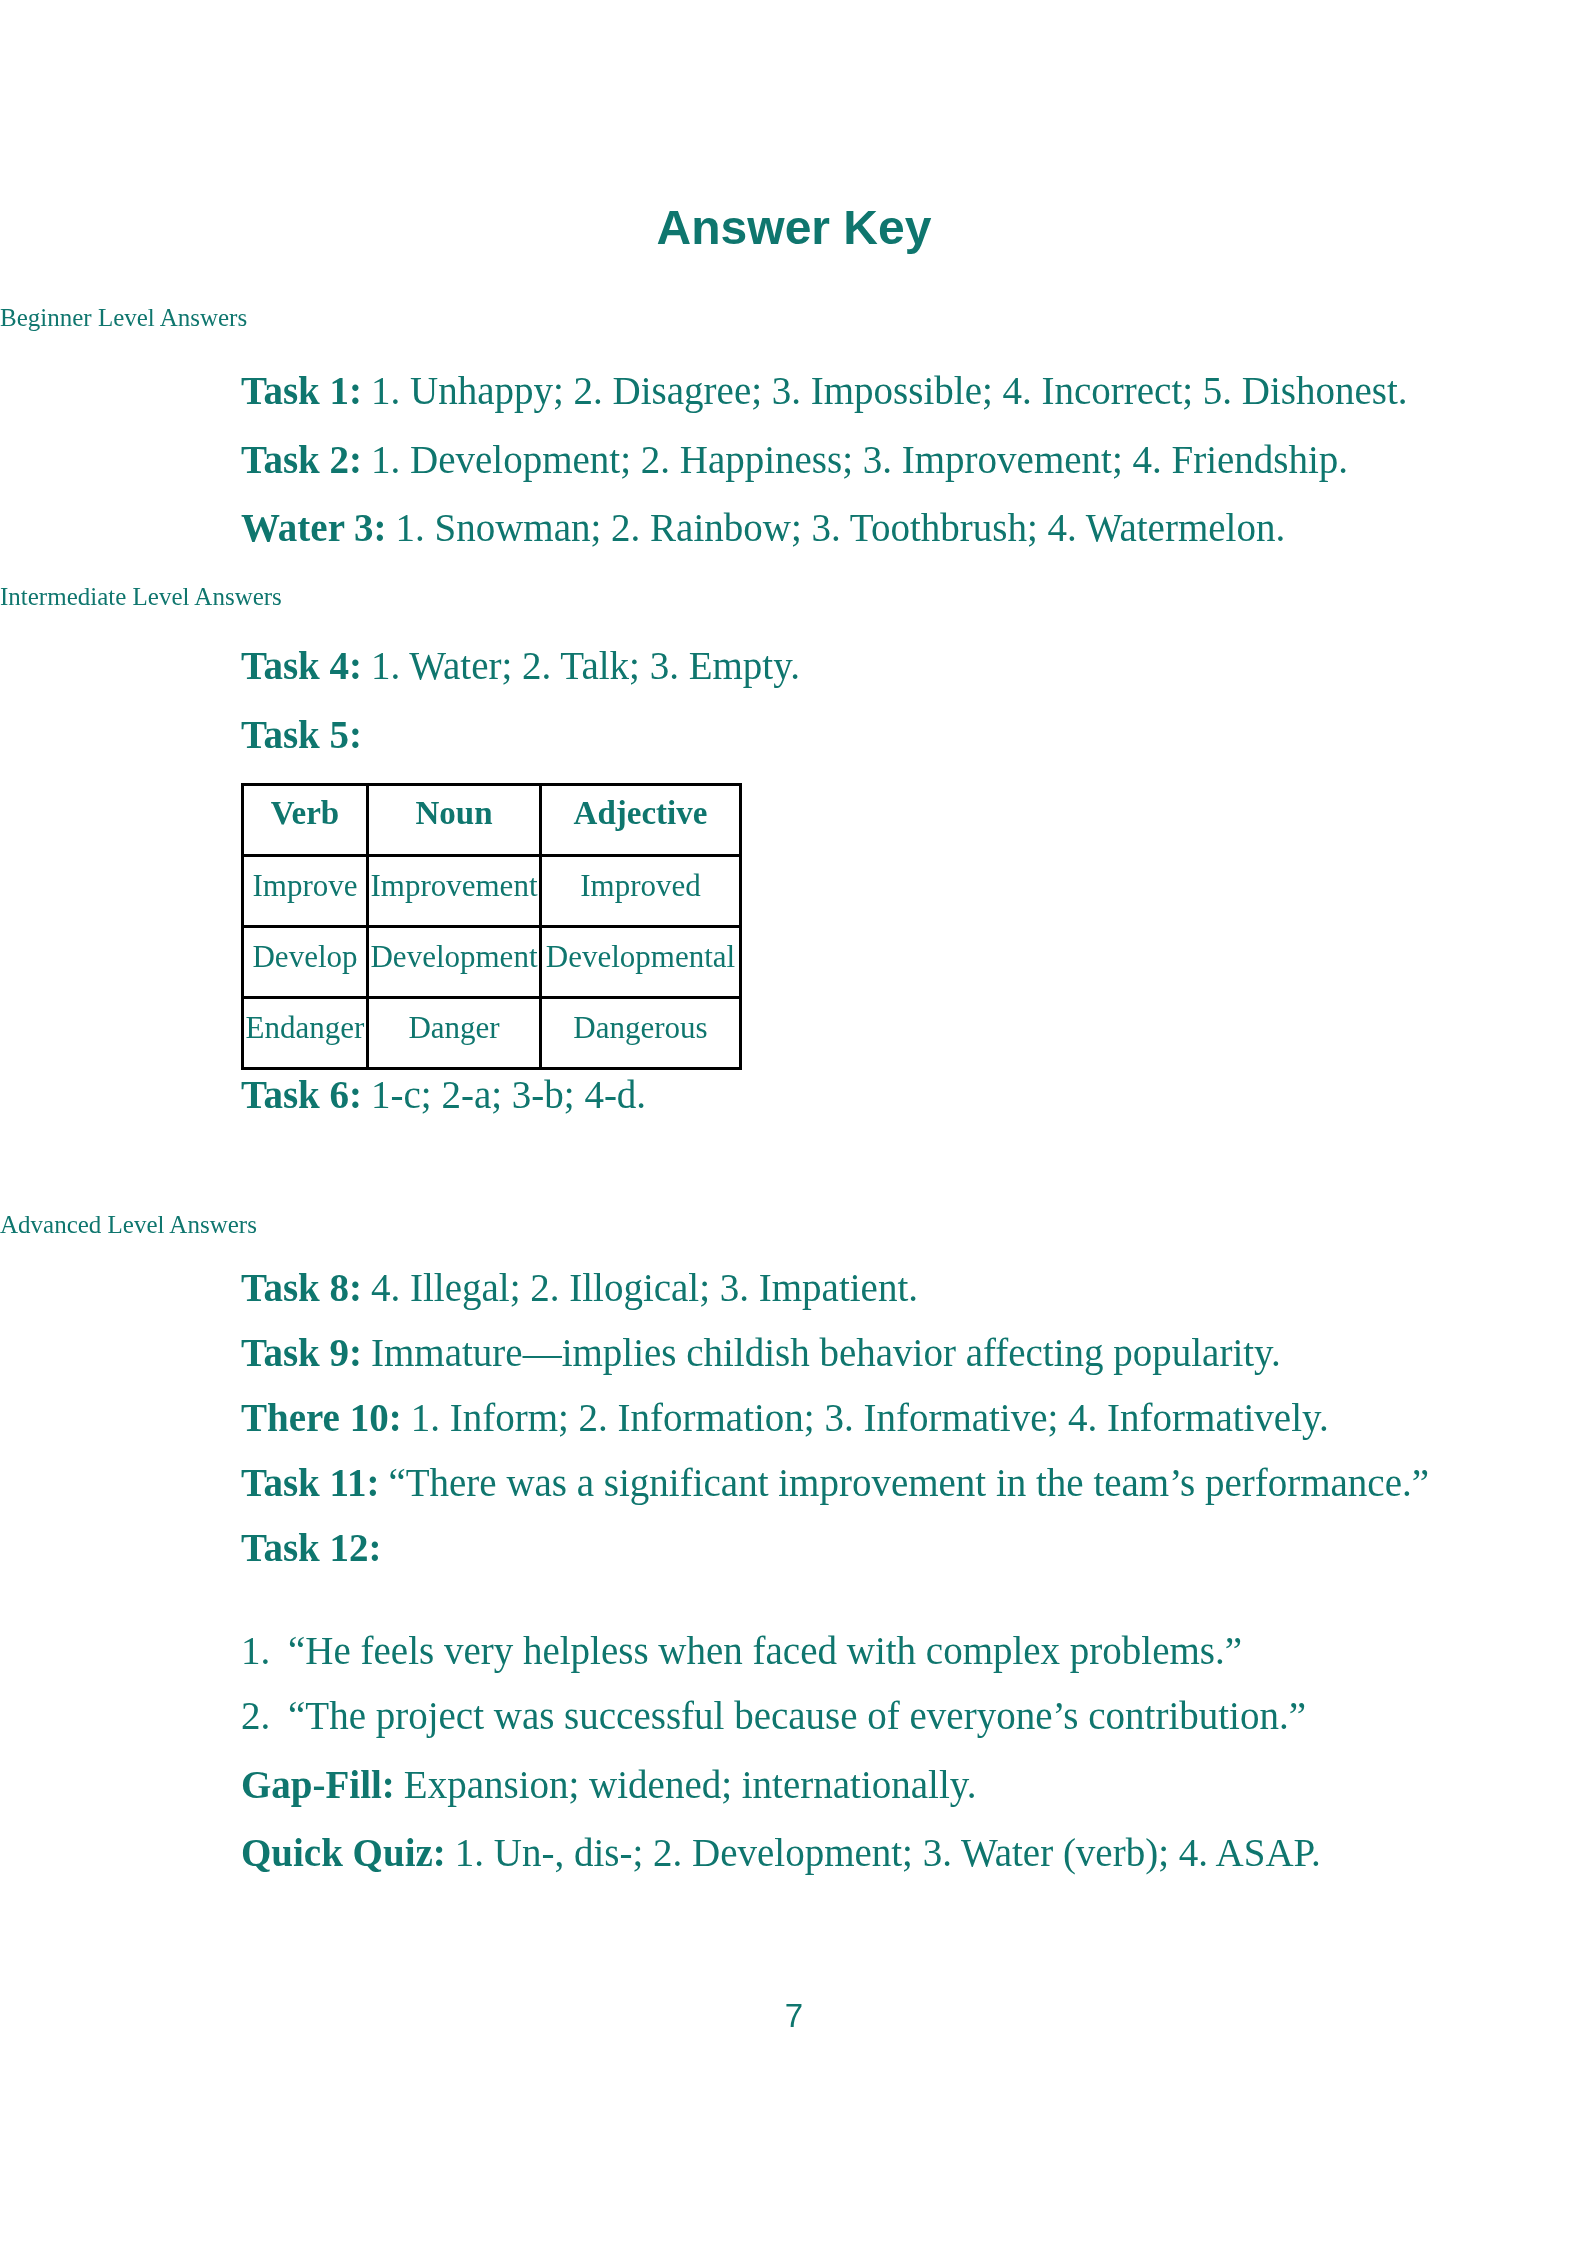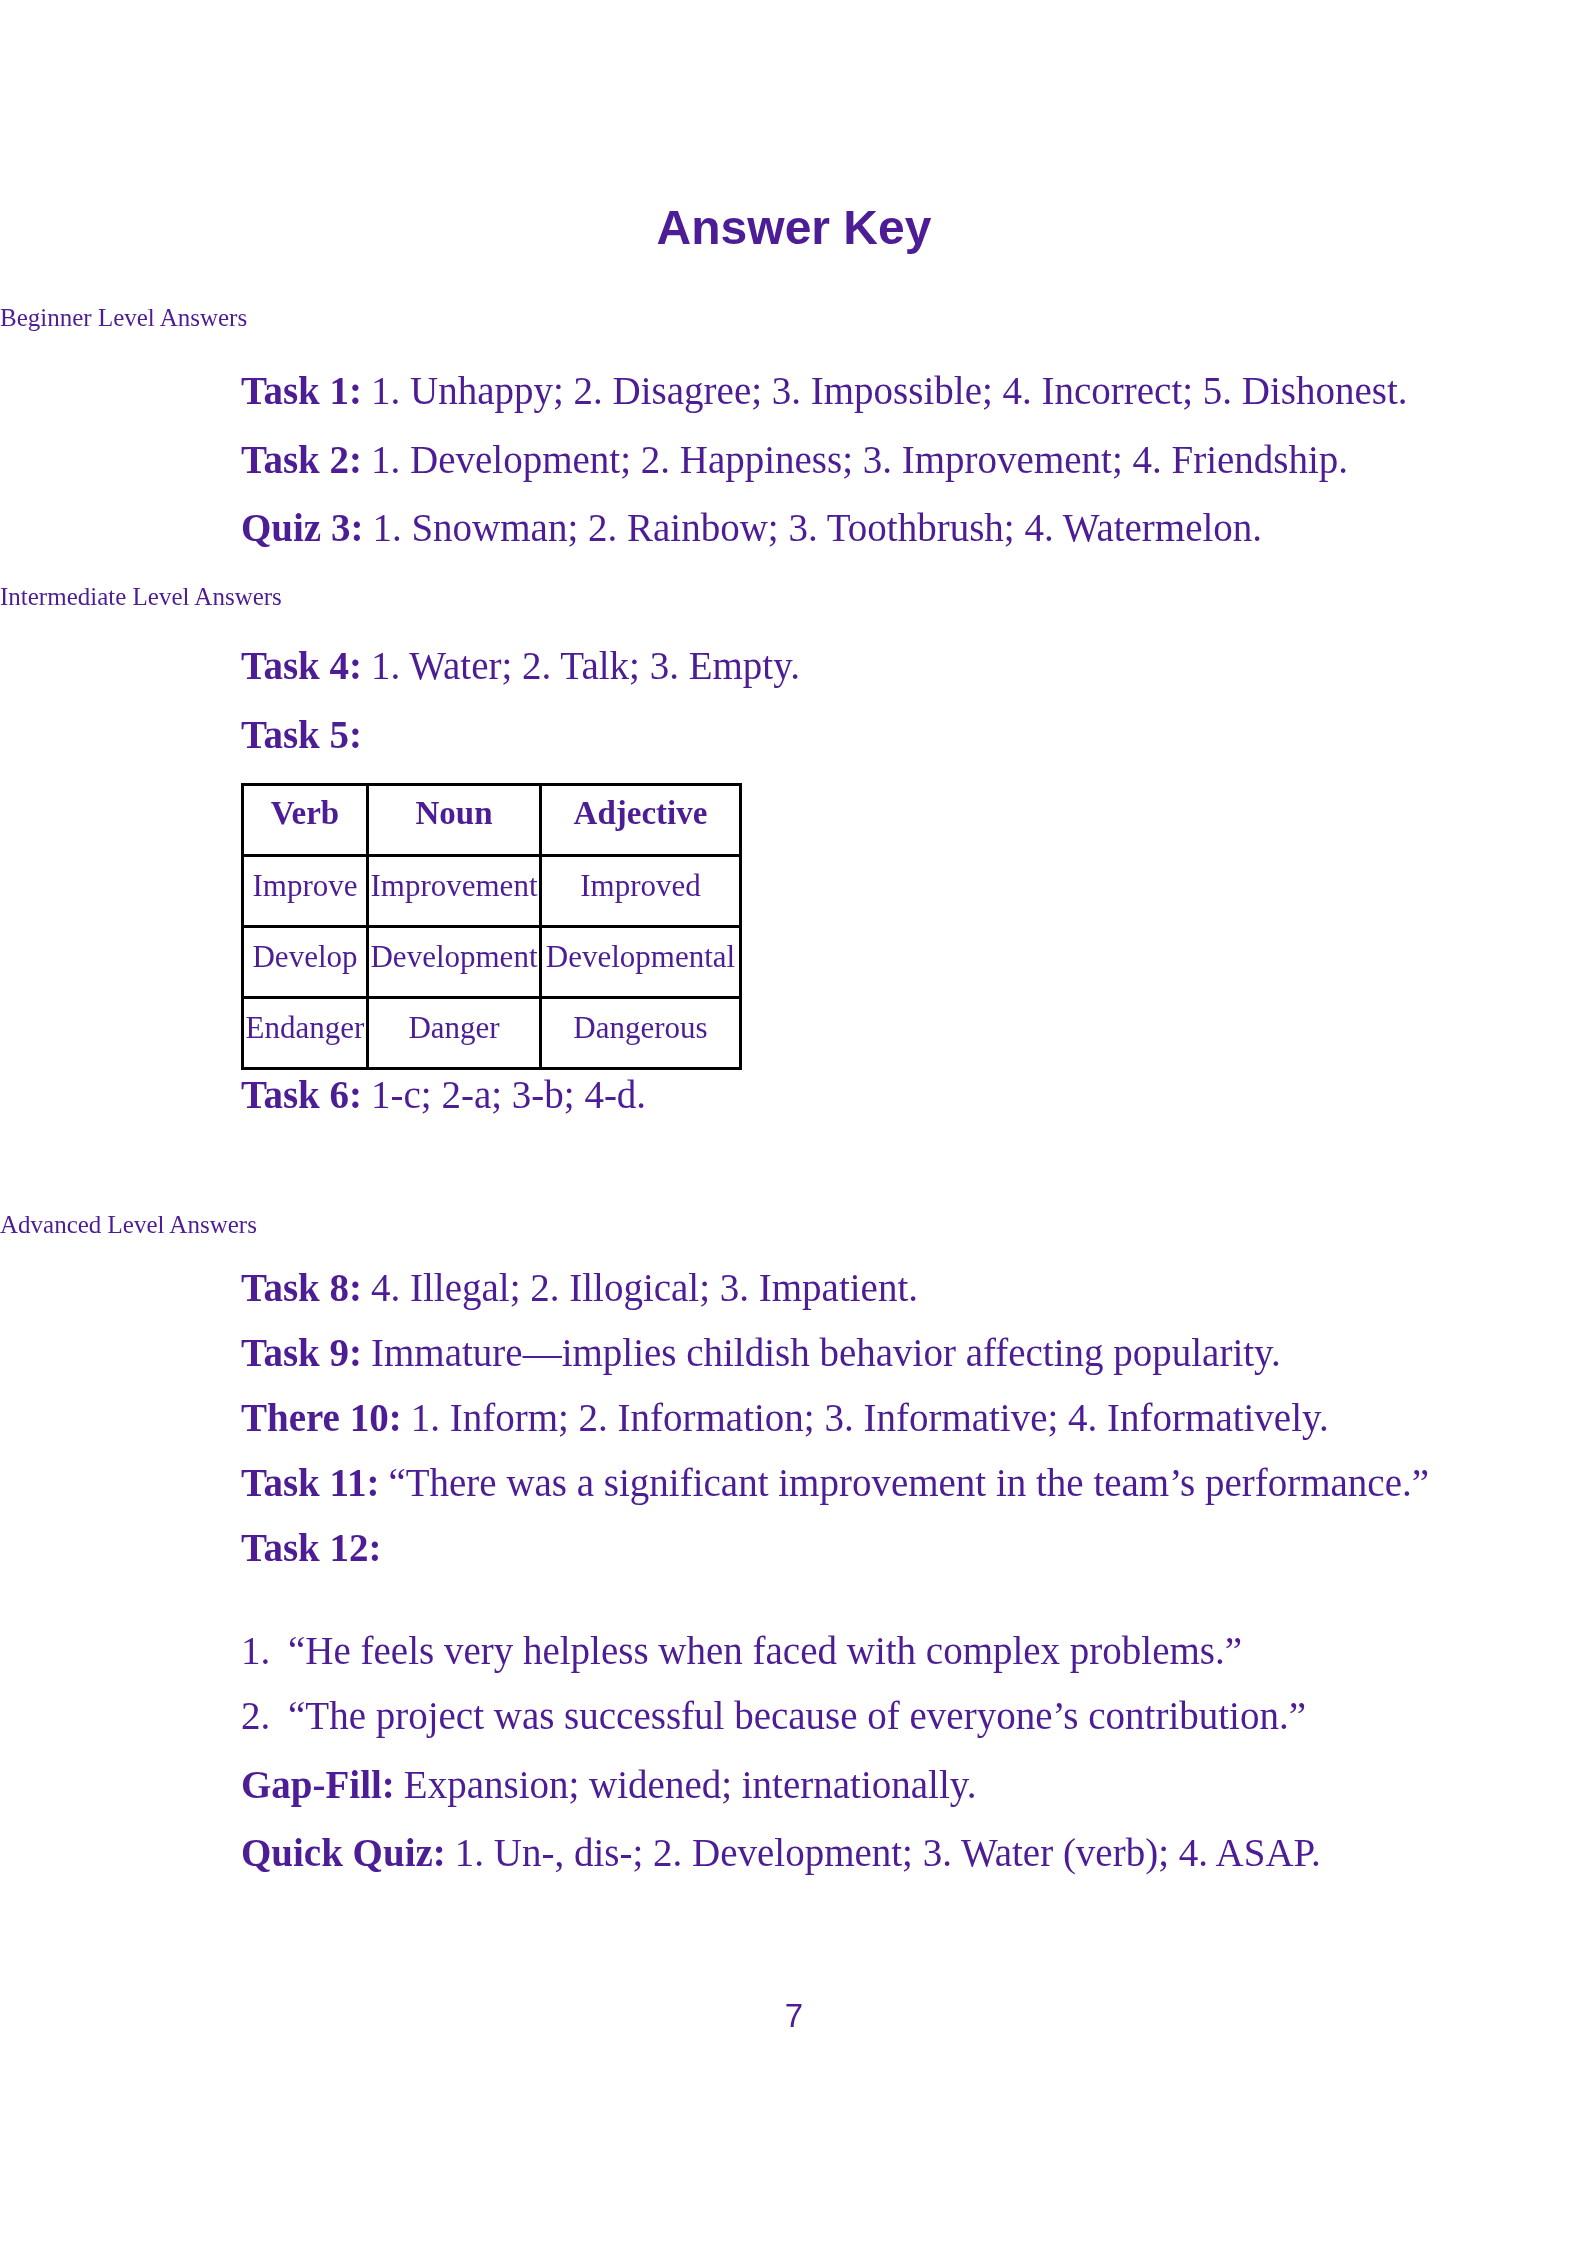--- a/index.html
+++ b/index.html
@@ -1,21 +1,21 @@
 <!DOCTYPE html>
 <html><head>
 <meta charset="utf-8">
 <style>
   html, body { margin: 0; padding: 0; background: #e8e8e8; }
   .page {
     position: relative;
     width: 1588px;
     height: 2245px;
     background: #ffffff;
-    color: #4c1d95;
+    color: #0f766e;
     font-family: "Liberation Serif", serif;
     overflow: hidden;
     margin: 0 auto;
   }
   .doc-title {
     position: absolute;
     top: 202px;
     left: 0;
     width: 100%;
     margin: 0;
@@ -89,21 +89,21 @@
 <div class="page">
 
   <h1 class="doc-title">Answer Key</h1>
 
   <div class="section-heading" style="top:298px">Beginner Level Answers</div>
 
   <div class="line" style="top:373px"><span class="lbl">Task 1:</span><span>1. Unhappy; 2. Disagree; 3. Impossible; 4. Incorrect; 5. Dishonest.</span></div>
 
   <div class="line" style="top:442px"><span class="lbl">Task 2:</span><span>1. Development; 2. Happiness; 3. Improvement; 4. Friendship.</span></div>
 
-  <div class="line" style="top:510px"><span class="lbl">Quiz 3:</span><span>1. Snowman; 2. Rainbow; 3. Toothbrush; 4. Watermelon.</span></div>
+  <div class="line" style="top:510px"><span class="lbl">Water 3:</span><span>1. Snowman; 2. Rainbow; 3. Toothbrush; 4. Watermelon.</span></div>
 
   <div class="section-heading" style="top:577px">Intermediate Level Answers</div>
 
   <div class="line" style="top:648px"><span class="lbl">Task 4:</span><span>1. Water; 2. Talk; 3. Empty.</span></div>
 
   <div class="line" style="top:717px"><span class="lbl">Task 5:</span><span></span></div>
 
   <table class="wordforms">
     <colgroup>
         <col style="width:125px">

